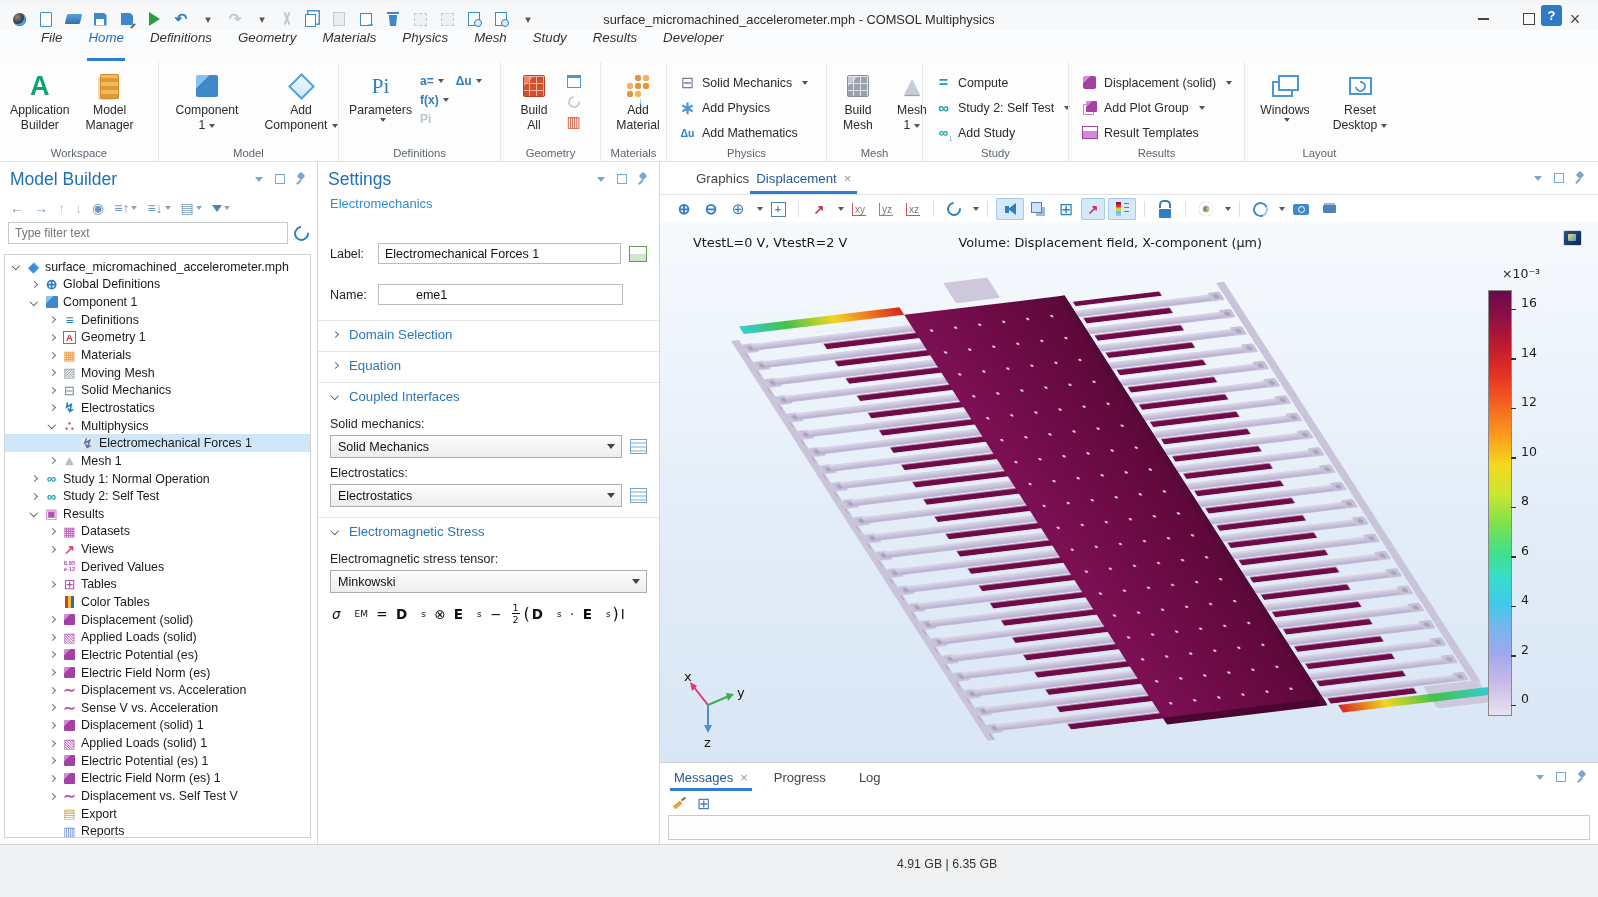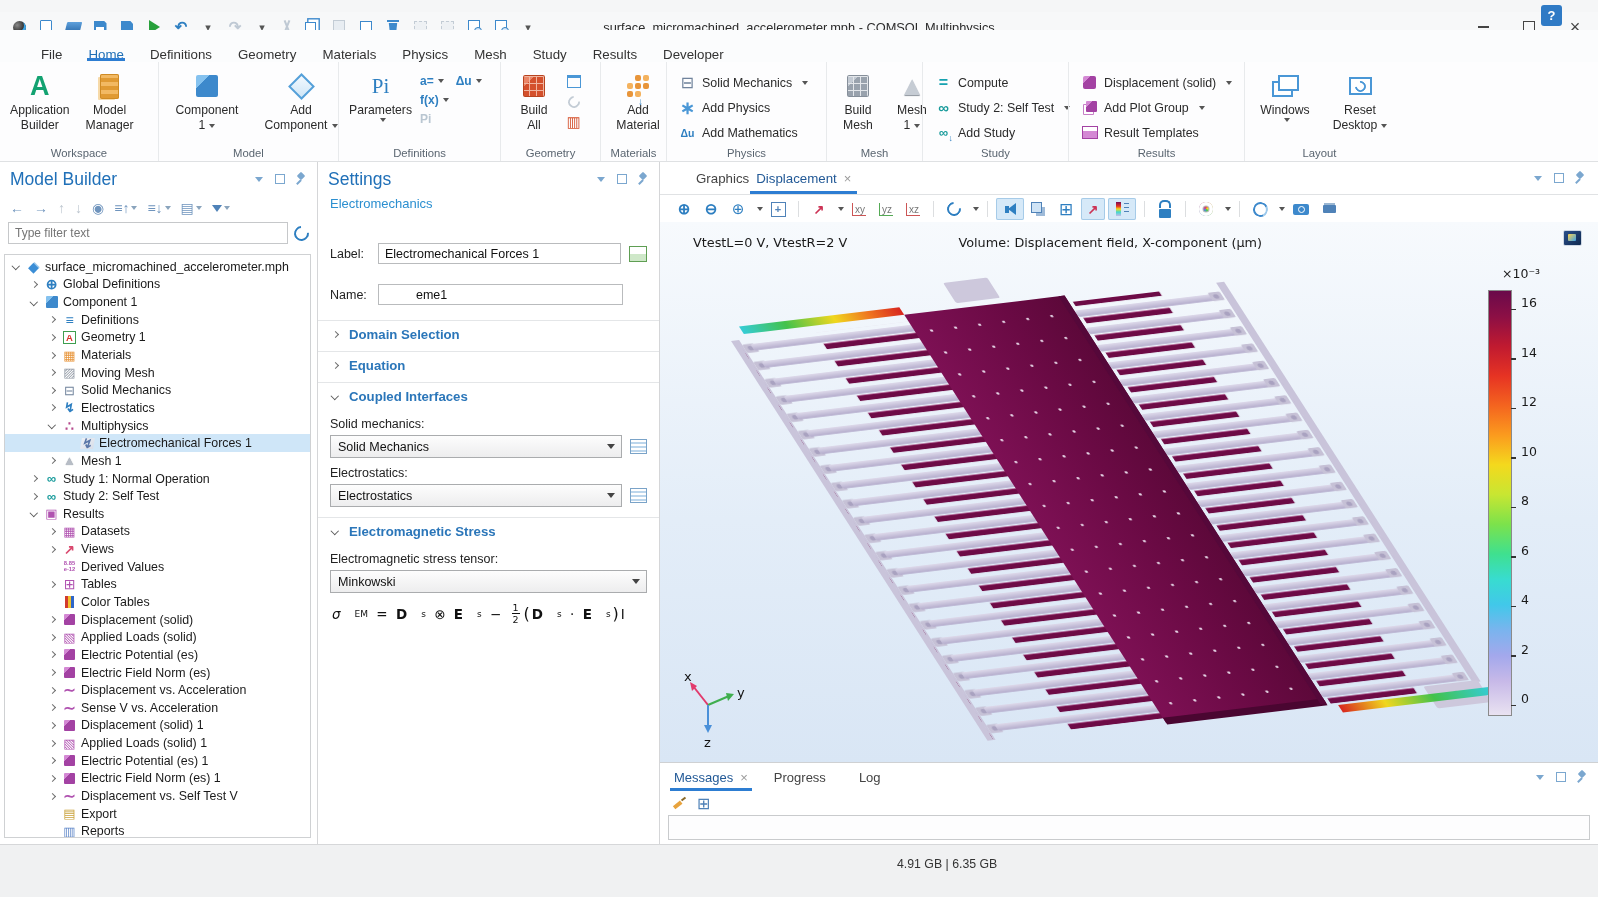--- a/index.html
+++ b/index.html
@@ -1,18 +1,18 @@
 <!DOCTYPE html>
 <html><head>
 <meta charset="utf-8">
 <style>
   html,body{margin:0;padding:0;background:#e9e9e9;font-family:"Liberation Sans",sans-serif;}
   .win{position:relative;width:1598px;height:897px;background:#f5f6f7;overflow:hidden;font-size:13px;color:#222;}
   
-  .tbar{position:absolute;left:0;top:12px;width:100%;height:30px;background:#f7f8f9;display:flex;align-items:center;}
+  .tbar{position:absolute;left:0;top:4px;width:100%;height:30px;background:#f7f8f9;display:flex;align-items:center;}
   .qat{display:flex;align-items:center;gap:9px;padding-left:10px;}
   .q{width:18px;height:18px;position:relative;display:inline-flex;align-items:center;justify-content:center;font-size:15px;color:#2e7fc1;}
   .q-logo::before{content:"";width:13px;height:13px;border-radius:50%;background:radial-gradient(circle at 32% 32%,#8a8a8a,#1b1b1b 70%);box-shadow:inset -2px -2px 0 #3da5e8;}
   .q-new::before{content:"";width:10px;height:13px;border:1.4px solid #3d89cc;border-radius:1px;background:#fff;}
   .q-open::before{content:"";width:15px;height:10px;background:linear-gradient(#5ea0dc,#2f6fae);border-radius:1px;transform:skewX(-14deg);}
   .q-save::before{content:"";width:13px;height:13px;background:#3d89cc;clip-path:polygon(0 0,78% 0,100% 22%,100% 100%,0 100%);}
   .q-save::after{content:"";position:absolute;left:5px;top:9px;width:8px;height:6px;background:#fff;}
   .q-saveas::before{content:"";width:12px;height:12px;background:#3d89cc;clip-path:polygon(0 0,78% 0,100% 22%,100% 100%,0 100%);}
   .q-saveas::after{content:"";position:absolute;right:0;bottom:1px;width:6px;height:2px;background:#7a5a1e;transform:rotate(-45deg);}
   .q-run::before{content:"";border-left:11px solid #27a03b;border-top:7px solid transparent;border-bottom:7px solid transparent;}
@@ -32,21 +32,21 @@
   .q-prev::after,.q-prevsel::after{content:"";position:absolute;right:1px;bottom:1px;width:6px;height:6px;border:1.6px solid #2e7fc1;border-radius:50%;background:#dceafa;}
   .q-more::before{content:"▾";color:#555;font-size:11px;}
   .ttitle{position:absolute;left:0;right:0;text-align:center;font-size:12.8px;color:#2b2b2b;pointer-events:none;}
   .wctl{position:absolute;right:0;top:0;height:30px;display:flex;}
   .wbtn{width:46px;height:30px;display:flex;align-items:center;justify-content:center;color:#444;}
   .w-min::before{content:"";width:11px;height:1.4px;background:#444;}
   .w-max::before{content:"";width:10px;height:10px;border:1.3px solid #444;}
   .w-close{font-size:18px;line-height:10px;}
   
   .mbar{position:absolute;left:0;top:30px;width:100%;height:32px;background:#fbfcfd;display:flex;align-items:center;padding-left:28px;box-sizing:border-box;}
-  .mitem{padding:0 13px;height:32px;display:flex;align-items:flex-end;font-size:13.3px;color:#333;position:relative;}
+  .mitem{padding:0 13px;height:32px;display:flex;align-items:flex-start;font-size:13.3px;color:#333;position:relative;font-style:italic;}
   .mitem.active{color:#1f6fb5;}
   .mitem.active::after{content:"";position:absolute;left:12px;right:12px;bottom:1px;height:2.6px;background:#2d7dd2;}
   .mhelp{position:absolute;right:36px;top:5px;width:21px;height:21px;background:#2f7ac5;color:#fff;border-radius:3px;display:flex;align-items:center;justify-content:center;font-weight:bold;font-size:13px;}
   
   .ribbon{position:absolute;left:0;top:62px;width:100%;height:100px;background:#fdfdfe;border-bottom:1px solid #dfe1e3;display:flex;box-sizing:border-box;}
   .rg{position:relative;height:100%;box-sizing:border-box;padding:5px 6px 16px;display:flex;gap:4px;}
   .rg+.rg{border-left:1px solid #e8eaec;}
   .rglabel{position:absolute;left:0;right:0;bottom:2px;text-align:center;font-size:11.3px;color:#5a6570;}
   .bigbtn{display:flex;flex-direction:column;align-items:center;justify-content:flex-start;padding:2px 4px;border-radius:3px;min-width:56px;}
   .bi{height:34px;display:flex;align-items:center;justify-content:center;position:relative;}
@@ -139,21 +139,21 @@
   [data-icon="curve"]::before{content:"∼";color:#b052b0;font-weight:bold;font-size:15px;}
   [data-icon="export"]::before{content:"▤";color:#c9a23a;}
   [data-icon="reports"]::before{content:"▥";color:#5f87c9;}
   
   .subt{padding:0 12px;font-size:13px;color:#2b8fd0;height:20px;}
   .frow{display:flex;align-items:center;gap:8px;padding:3px 12px;margin-top:14px;}
   .flab{width:40px;font-size:12.5px;color:#222;flex:none;}
   .fin{flex:1;height:19px;border:1px solid #b9bbbd;font-size:12.5px;padding:0 6px;color:#111;font-family:"Liberation Sans",sans-serif;}
   .i-form{width:16px;height:14px;border:1.4px solid #5f9e53;background:linear-gradient(#fff 50%,#cfe8c9 50%);flex:none;}
   .sec{display:flex;align-items:center;gap:8px;height:26px;margin-top:4px;border-top:1px solid #e4e6e8;padding:0 12px;font-size:13.2px;color:#2b76b9;}
-  .seclab{font-weight:bold;}
+  .seclab{font-weight:normal;}
   .setlab{padding:8px 12px 4px;font-size:12.5px;color:#222;}
   .ddrow{display:flex;align-items:center;gap:8px;padding:0 12px;}
   .dd{flex:1;height:21px;border:1px solid #aaacae;background:linear-gradient(#fdfdfd,#ededee);display:flex;align-items:center;font-size:12.5px;color:#111;position:relative;padding-left:7px;}
   .dd::after{content:"";position:absolute;right:6px;top:8px;border-left:4px solid transparent;border-right:4px solid transparent;border-top:5px solid #444;}
   .i-goto{width:15px;height:13px;border:1.4px solid #7aa3c8;background:repeating-linear-gradient(180deg,#fff 0 2px,#bcd6ec 2px 4px);flex:none;}
   .eq{padding:10px 14px;font-size:13.5px;color:#111;font-family:"DejaVu Sans",sans-serif;display:flex;align-items:center;gap:2px;}
   .eq i{font-style:italic;}
   .eq sub{font-size:9px;margin-left:12px;}
   .eq b{font-weight:bold;}
   .frac{display:inline-flex;flex-direction:column;align-items:center;font-size:9.5px;line-height:9px;margin:0 2px;}

